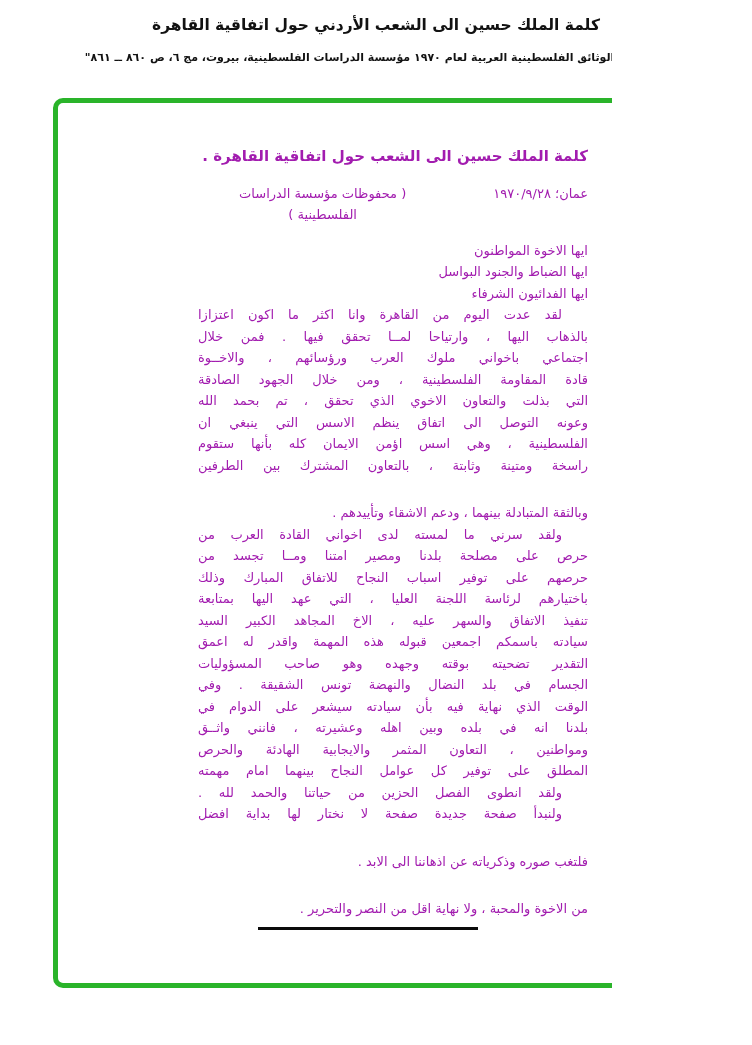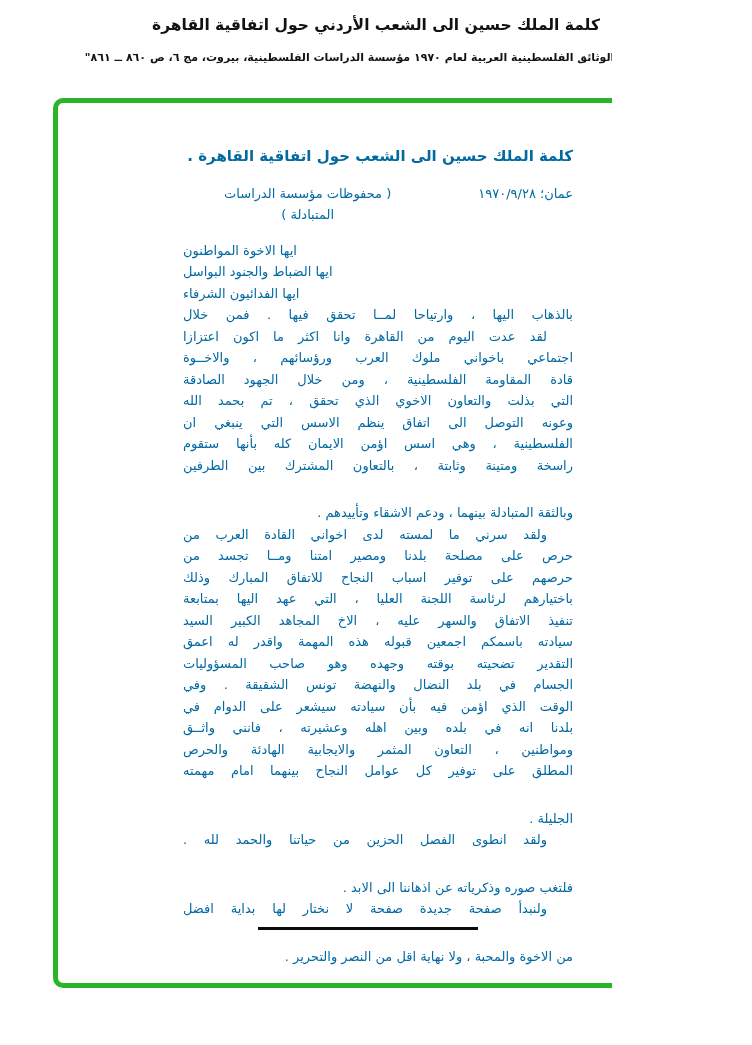--- a/index.html
+++ b/index.html
@@ -14,31 +14,31 @@
   .source-line{
     position:absolute;top:51px;left:0;width:752px;text-align:center;
     direction:rtl;font-weight:bold;font-size:11px;
   }
   .green-frame{
     position:absolute;left:53px;top:98px;width:657px;height:890px;
     box-sizing:border-box;border:5px solid #2ab42a;border-radius:10px;
     background:transparent;
   }
   .doc{
-    position:absolute;left:183px;top:146px;width:390px;direction:rtl;
-    font-size:13px;line-height:21.5px;color:#0369a1;
+    position:absolute;left:198px;top:146px;width:390px;direction:rtl;
+    font-size:13px;line-height:21.5px;color:#a21caf;
   }
   .doc-title{font-weight:bold;font-size:15px;text-align:right;margin-bottom:15px;}
   .meta{display:flex;gap:46px;align-items:flex-start;font-size:13px;margin-bottom:14px;}
   .meta .date{white-space:nowrap;}
   .meta .archive{flex:1;text-align:center;}
   .meta .archive span{display:block;}
   .salutations{margin-bottom:0;}
   .line{min-height:21.5px;}
-  .salute{text-align:left;}
+  .salute{text-align:right;}
   .just{text-align:justify;text-align-last:justify;}
   .just.last{text-align-last:right;margin-top:26px;}
   .just.first{padding-right:26px;}
   .divider{
     position:absolute;left:258px;top:927px;width:220px;height:3px;background:#0b0b0b;
   }
 </style>
 </head>
 <body>
 
@@ -51,56 +51,55 @@
   <div class="green-frame" style="border-color: rgb(42, 180, 42);"></div>
 
   <div class="doc">
 
     <div class="doc-title">كلمة الملك حسين الى الشعب حول اتفاقية القاهرة .</div>
 
     <div class="meta">
       <span class="date">عمان؛ ١٩٧٠/٩/٢٨</span>
       <span class="archive">
         <span>( محفوظات مؤسسة الدراسات</span>
-        <span>المتبادلة )</span>
+        <span>الفلسطينية )</span>
       </span>
     </div>
 
     <div class="salutations">
         <div class="line salute">ايها الاخوة المواطنون</div>
         <div class="line salute">ايها الضباط والجنود البواسل</div>
         <div class="line salute">ايها الفدائيون الشرفاء</div>
       </div>
 
     <div class="doc-body">
+        <div class="line just first">لقد عدت اليوم من القاهرة وانا اكثر ما اكون اعتزازا</div>
         <div class="line just">بالذهاب اليها ، وارتياحا لمــا تحقق فيها . فمن خلال</div>
-        <div class="line just first">لقد عدت اليوم من القاهرة وانا اكثر ما اكون اعتزازا</div>
         <div class="line just">اجتماعي باخواني ملوك العرب ورؤسائهم ، والاخــوة</div>
         <div class="line just">قادة المقاومة الفلسطينية ، ومن خلال الجهود الصادقة</div>
         <div class="line just">التي بذلت والتعاون الاخوي الذي تحقق ، تم بحمد الله</div>
         <div class="line just">وعونه التوصل الى اتفاق ينظم الاسس التي ينبغي ان</div>
         <div class="line just">الفلسطينية ، وهي اسس اؤمن الايمان كله بأنها ستقوم</div>
         <div class="line just">راسخة ومتينة وثابتة ، بالتعاون المشترك بين الطرفين</div>
         <div class="line just last">وبالثقة المتبادلة بينهما ، ودعم الاشقاء وتأييدهم .</div>
         <div class="line just first">ولقد سرني ما لمسته لدى اخواني القادة العرب من</div>
         <div class="line just">حرص على مصلحة بلدنا ومصير امتنا ومــا تجسد من</div>
         <div class="line just">حرصهم على توفير اسباب النجاح للاتفاق المبارك وذلك</div>
         <div class="line just">باختيارهم لرئاسة اللجنة العليا ، التي عهد اليها بمتابعة</div>
         <div class="line just">تنفيذ الاتفاق والسهر عليه ، الاخ المجاهد الكبير السيد</div>
         <div class="line just">سيادته باسمكم اجمعين قبوله هذه المهمة واقدر له اعمق</div>
         <div class="line just">التقدير تضحيته بوقته وجهده وهو صاحب المسؤوليات</div>
         <div class="line just">الجسام في بلد النضال والنهضة تونس الشقيقة . وفي</div>
-        <div class="line just">الوقت الذي اؤمن فيه بأن سيادته سيشعر على الدوام في</div>
+        <div class="line just">الوقت الذي نهاية فيه بأن سيادته سيشعر على الدوام في</div>
         <div class="line just">بلدنا انه في بلده وبين اهله وعشيرته ، فانني واثــق</div>
         <div class="line just">ومواطنين ، التعاون المثمر والايجابية الهادئة والحرص</div>
         <div class="line just">المطلق على توفير كل عوامل النجاح بينهما امام مهمته</div>
-        <div class="line just last">الجليلة .</div>
         <div class="line just first">ولقد انطوى الفصل الحزين من حياتنا والحمد لله .</div>
+        <div class="line just first">ولنبدأ صفحة جديدة صفحة لا نختار لها بداية افضل</div>
         <div class="line just last">فلتغب صوره وذكرياته عن اذهاننا الى الابد .</div>
-        <div class="line just first">ولنبدأ صفحة جديدة صفحة لا نختار لها بداية افضل</div>
         <div class="line just last">من الاخوة والمحبة ، ولا نهاية اقل من النصر والتحرير .</div>
       </div>
 
   </div>
 
   <div class="divider"></div>
 
 </div>
 
 </body></html>

